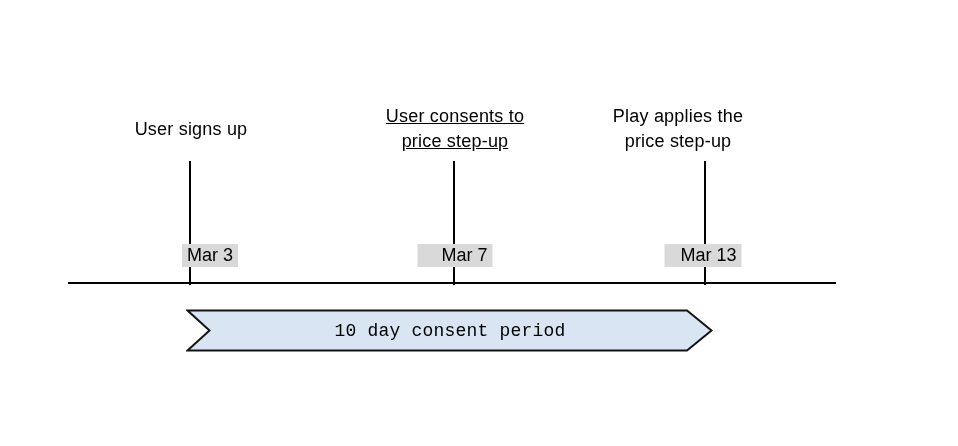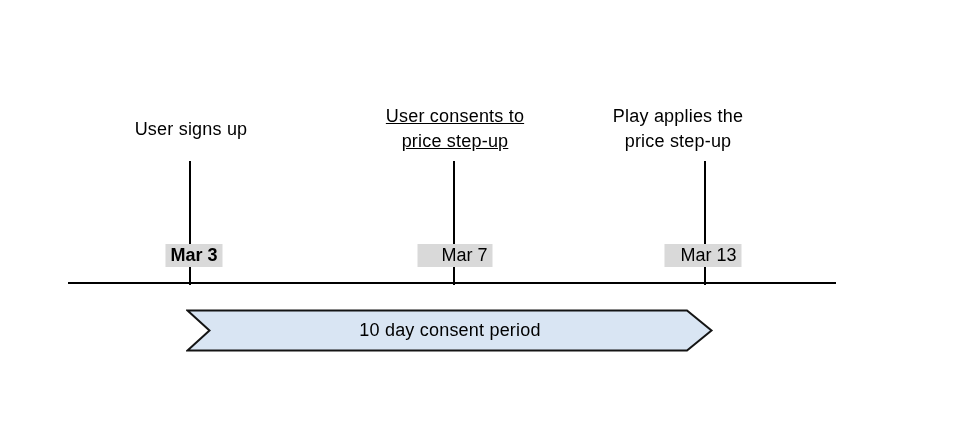--- a/index.html
+++ b/index.html
@@ -83,23 +83,24 @@
     left:186px;
     top:308px;
     width:528px;
     height:45px;
     display:flex;
     align-items:center;
     justify-content:center;
     font-size:18px;
     letter-spacing:0.2px;
     color:var(--text);
+    font-family:Liberation Mono, monospace;
   }
   
-  .ev1-label{left:61px;}   .ev1-line{left:189px;}  .ev1-date{left:194px;font-weight:bold;}
+  .ev1-label{left:61px;}   .ev1-line{left:189px;}  .ev1-date{left:210px;}
   .ev2-label{left:325px;text-decoration:underline;}  .ev2-line{left:453px;}  .ev2-date{left:455px;padding-left:24px;}
   .ev3-label{left:548px;}  .ev3-line{left:704px;}  .ev3-date{left:703px;padding-left:16px;}
 </style>
 </head>
 <body>
 
 <div class="canvas">
 
   <div class="event-label ev1-label">User signs up</div>
   <div class="event-line ev1-line"></div>

